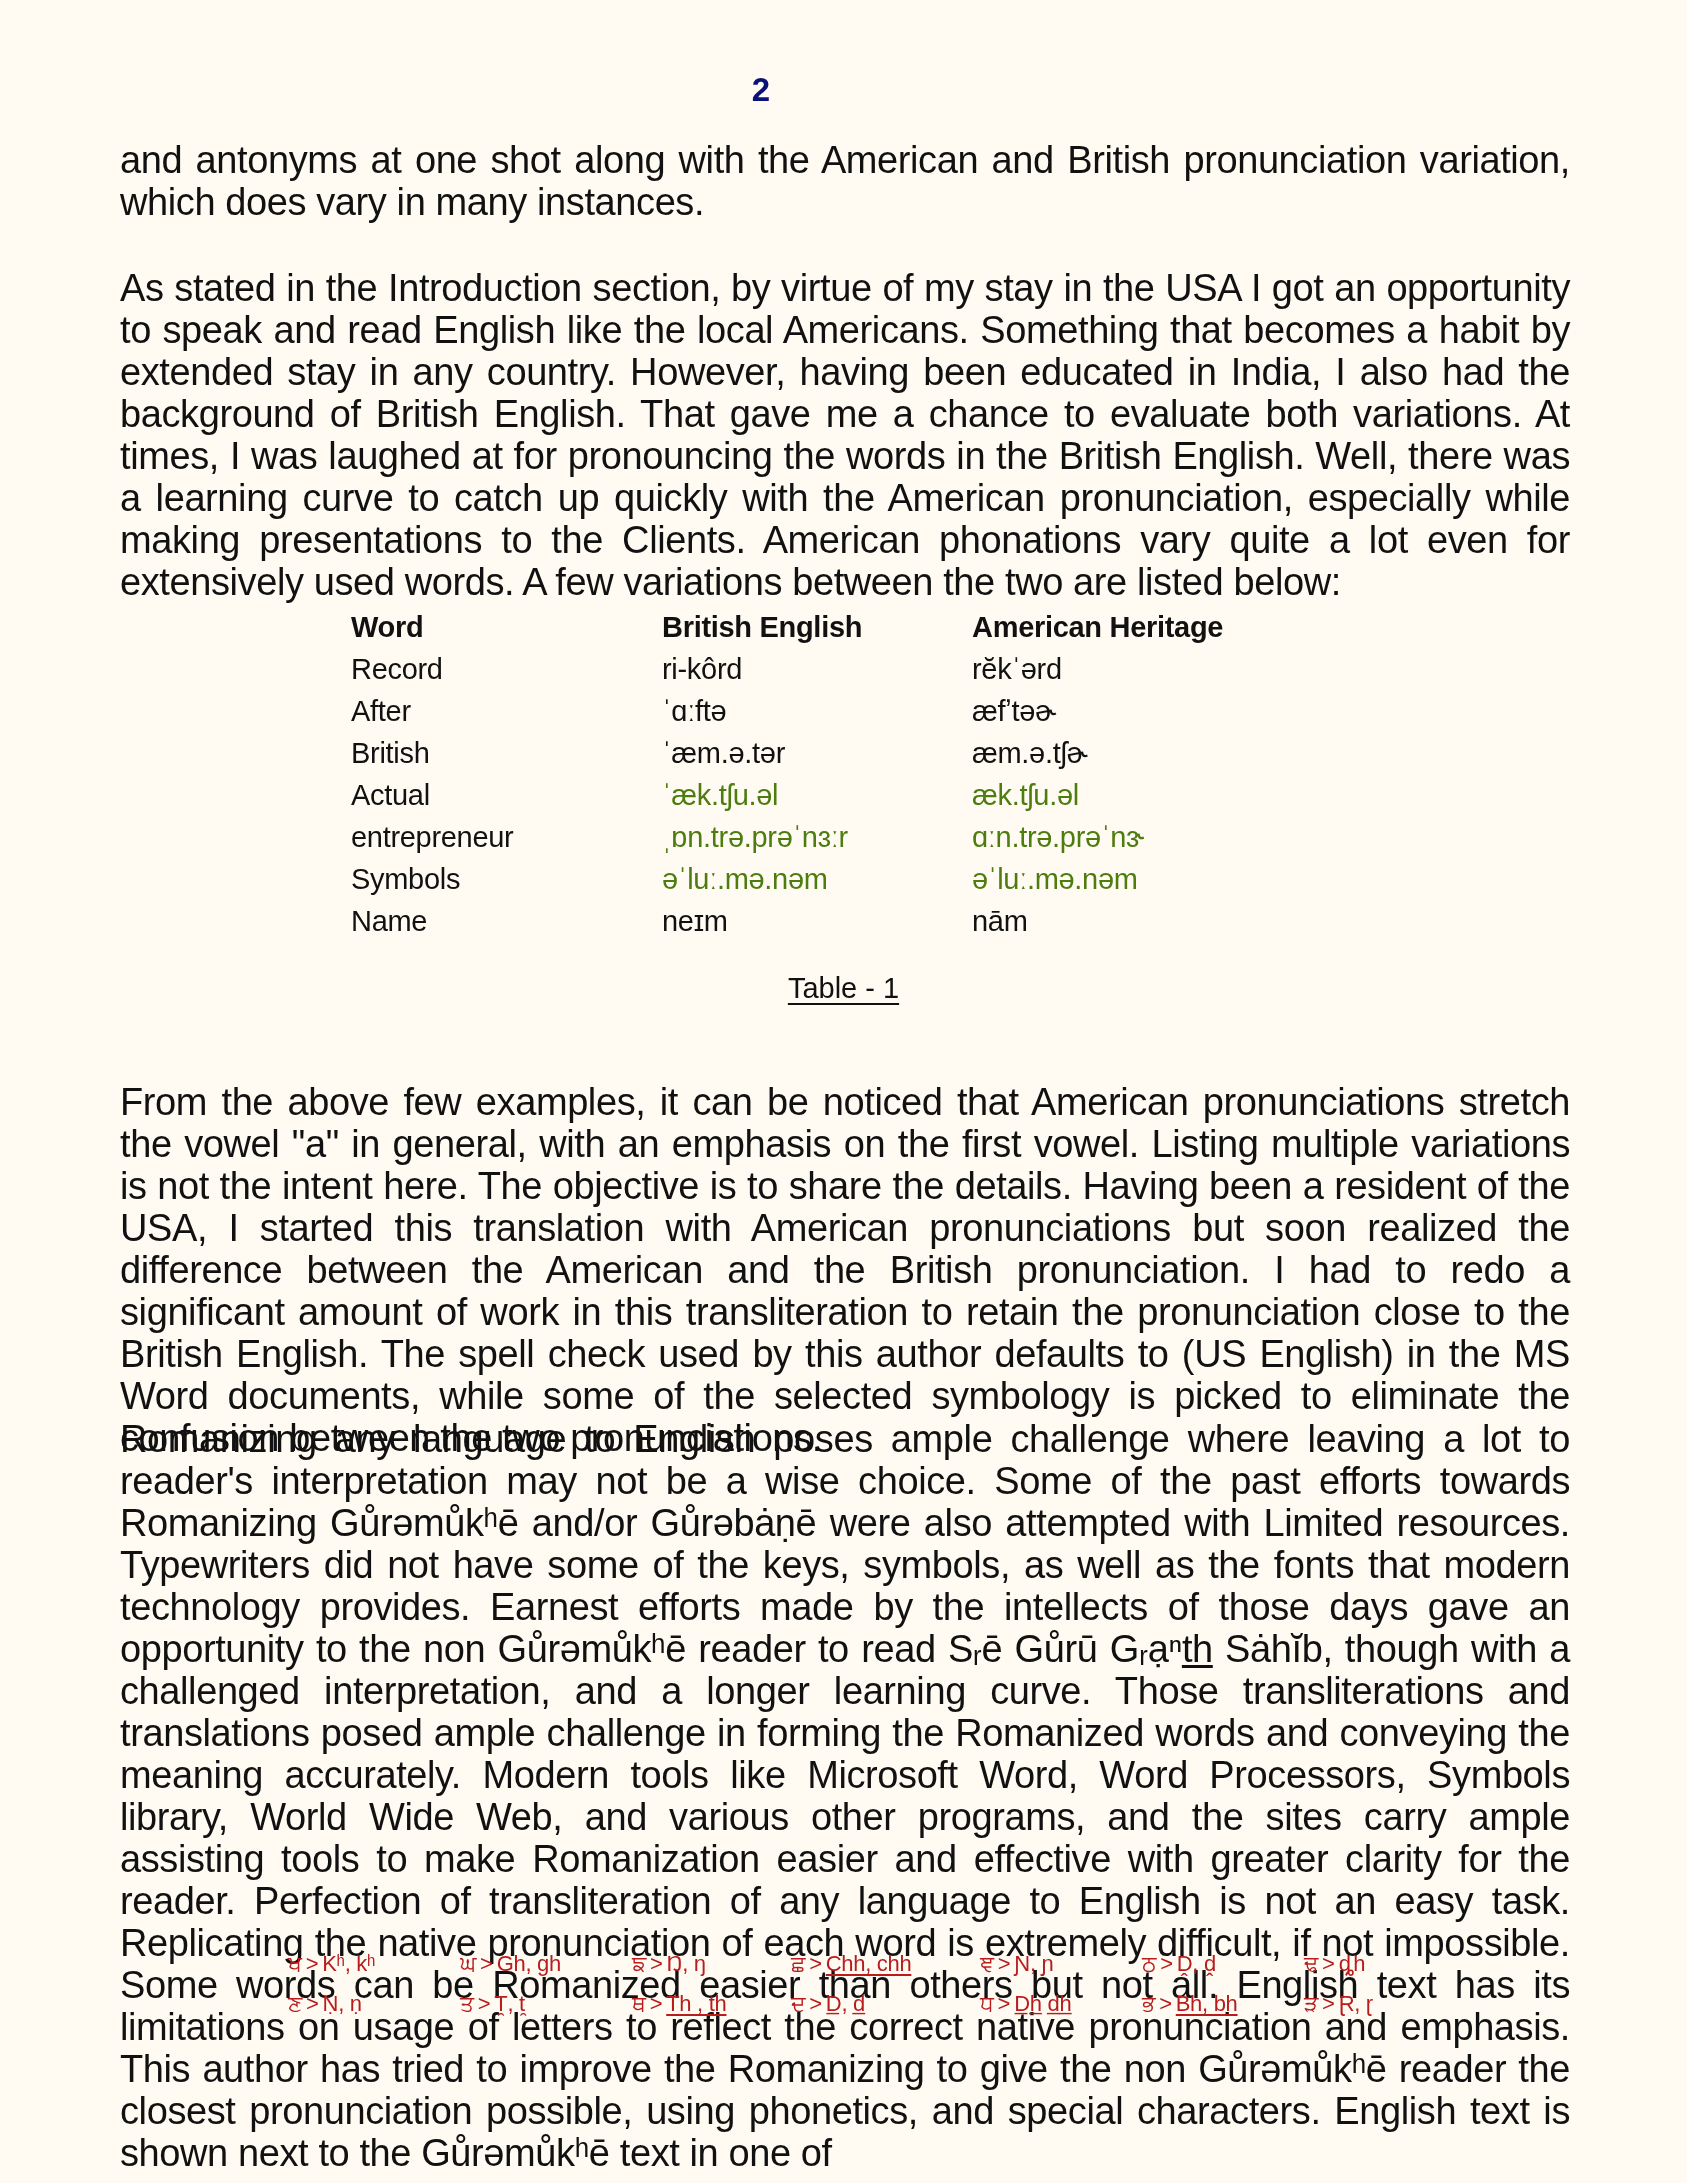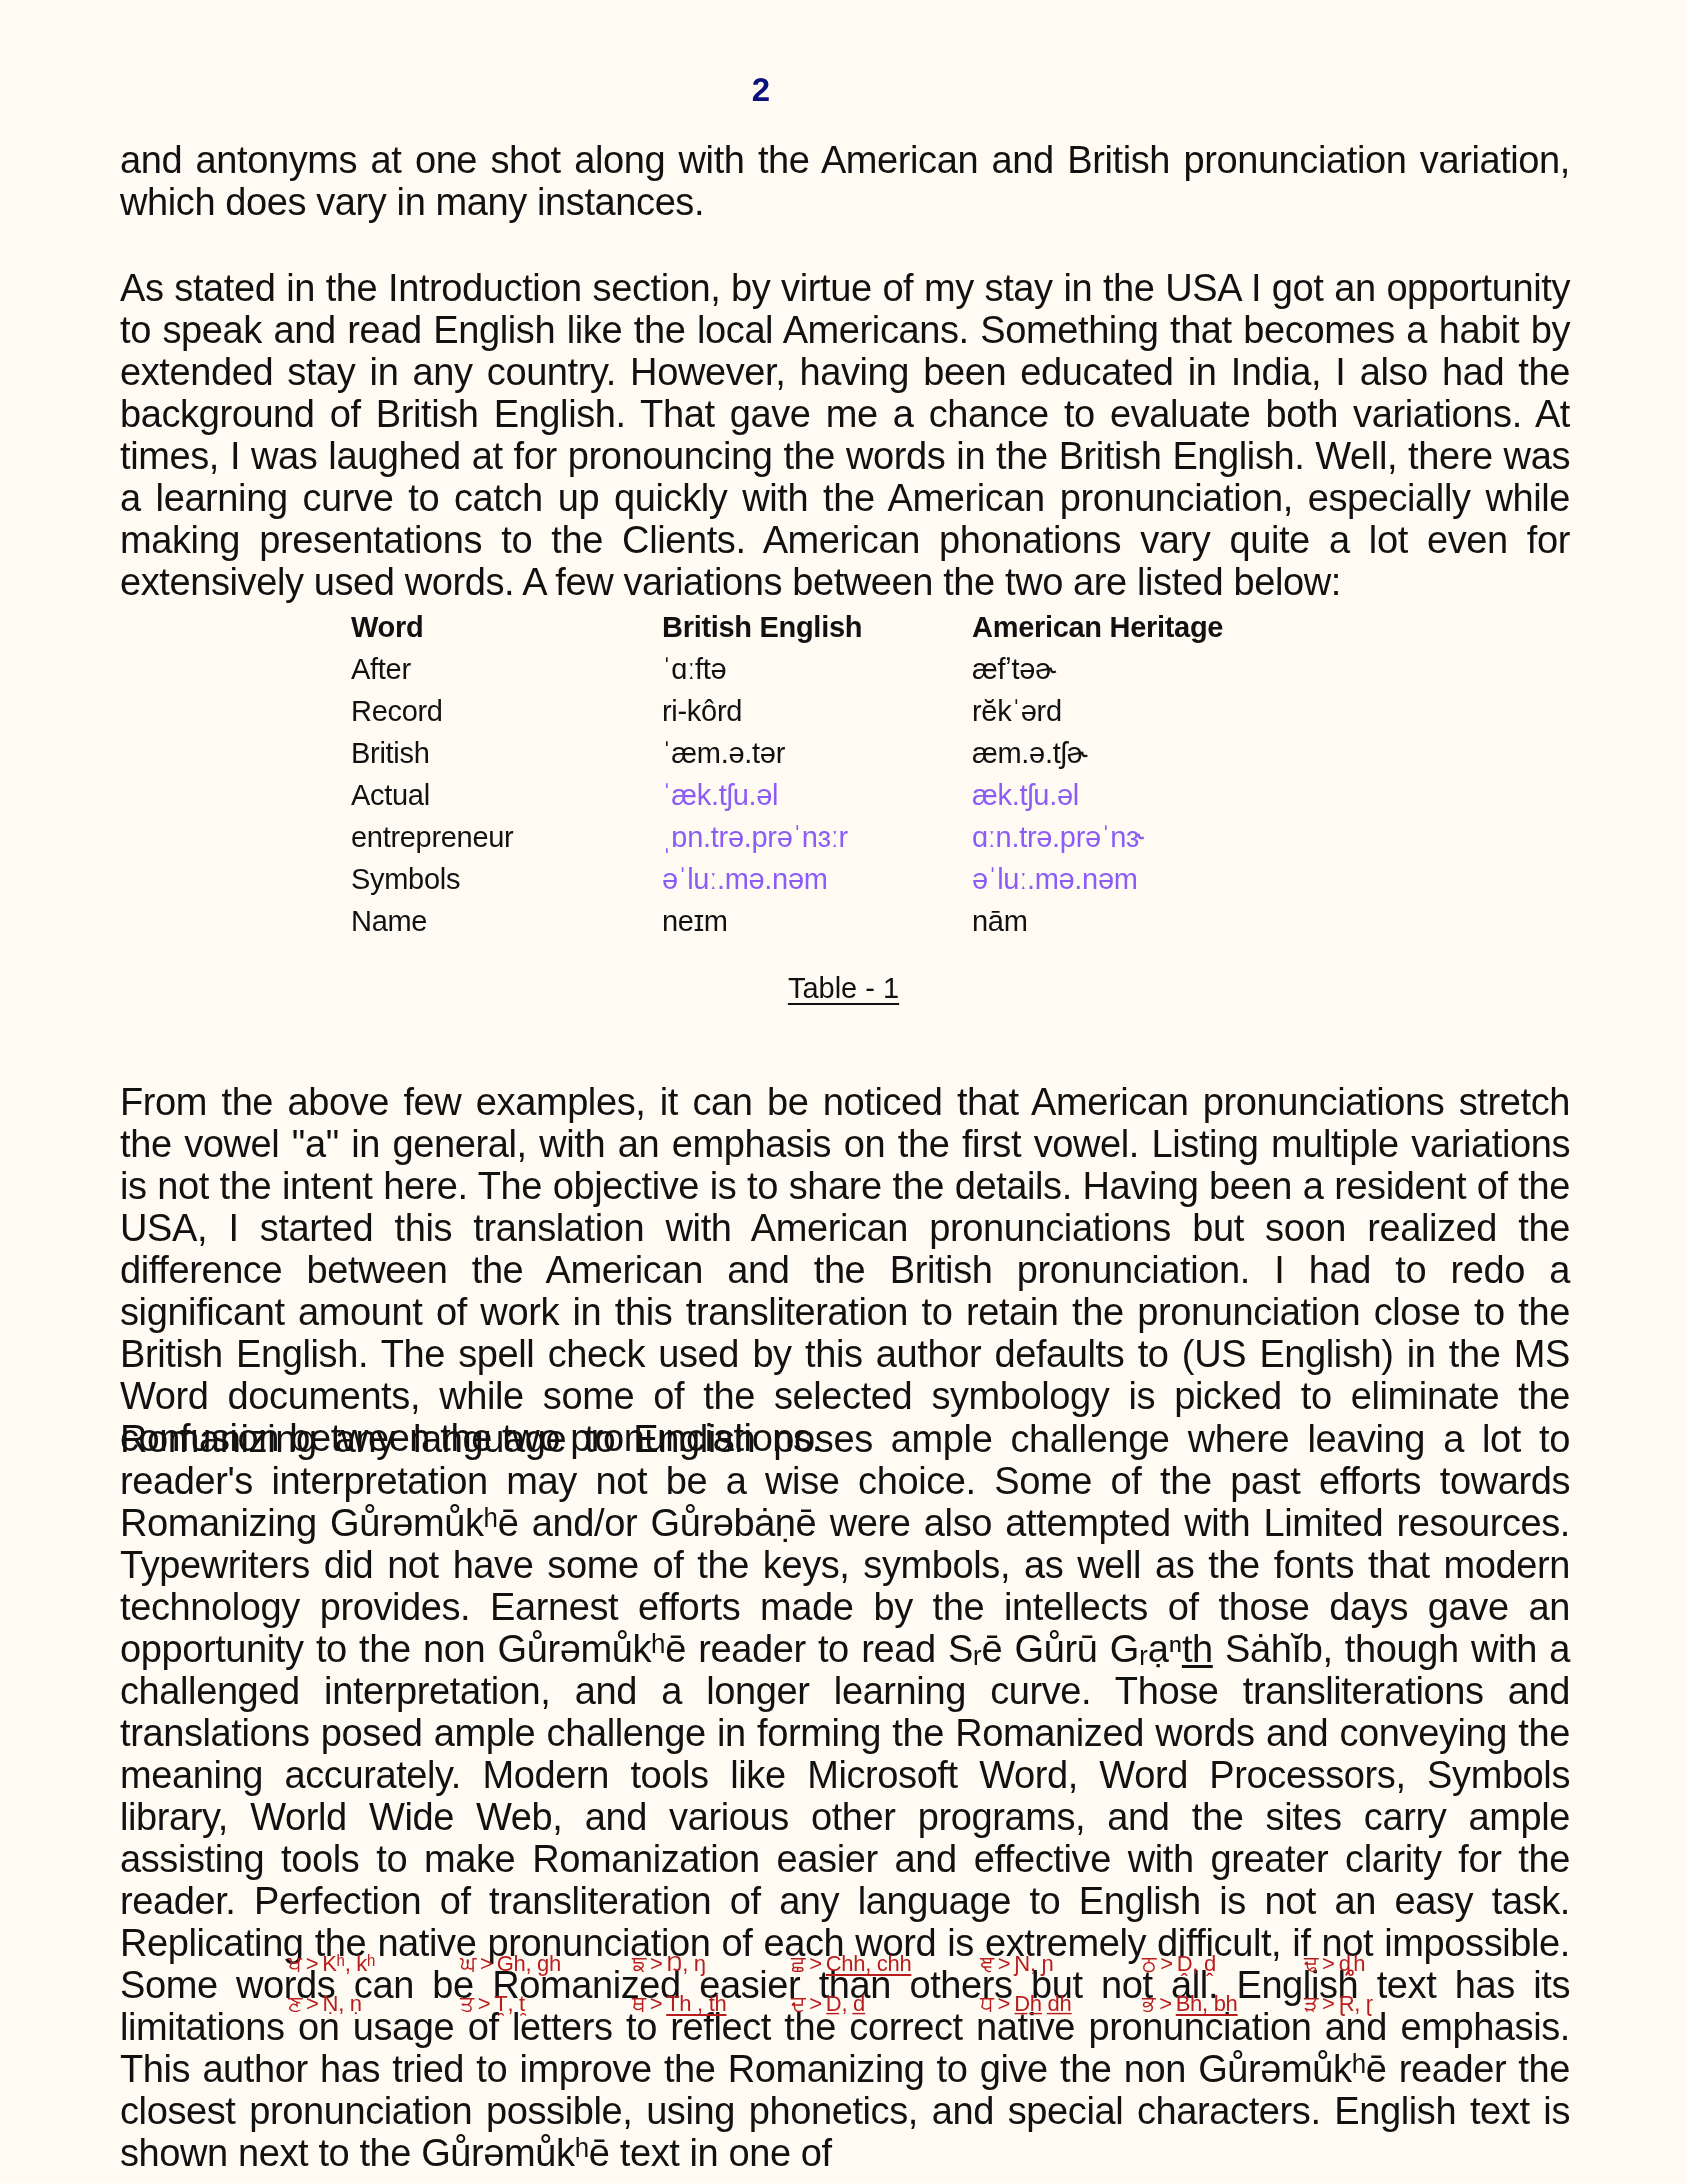--- a/index.html
+++ b/index.html
@@ -52,21 +52,21 @@
       height: 42px;
       text-align: left;
       vertical-align: middle;
       font-weight: normal;
       letter-spacing: -0.3px;
     }
     .pron-table th { font-weight: bold; }
     .col-word { width: 311px; }
     .col-brit { width: 310px; }
     .col-amer { width: 331px; }
-    .ipa-blue { color: #8b5cf6; }
+    .ipa-blue { color: #4d7c0f; }
 
     .caption {
       position: absolute;
       top: 972px;
       left: 0;
       width: 1687px;
       text-align: center;
       font-size: 29px;
       text-decoration: underline;
       text-underline-offset: 5.3px;
@@ -97,28 +97,28 @@
 <table class="pron-table">
   <thead>
     <tr>
       <th class="col-word">Word</th>
       <th class="col-brit">British English</th>
       <th class="col-amer">American Heritage</th>
     </tr>
   </thead>
   <tbody id="table-body">
       <tr>
+        <td class="col-word">Record</td>
+        <td class="col-brit">ri-kôrd</td>
+        <td class="col-amer">rĕkˈərd</td>
+      </tr>
+      <tr>
         <td class="col-word">After</td>
         <td class="col-brit">ˈɑːftə</td>
         <td class="col-amer">æfʼtəɚ</td>
-      </tr>
-      <tr>
-        <td class="col-word">Record</td>
-        <td class="col-brit">ri-kôrd</td>
-        <td class="col-amer">rĕkˈərd</td>
       </tr>
       <tr>
         <td class="col-word">British</td>
         <td class="col-brit">ˈæm.ə.tər</td>
         <td class="col-amer">æm.ə.tʃɚ</td>
       </tr>
       <tr>
         <td class="col-word">Actual</td>
         <td class="col-brit ipa-blue">ˈæk.tʃu.əl</td>
         <td class="col-amer ipa-blue">æk.tʃu.əl</td>

